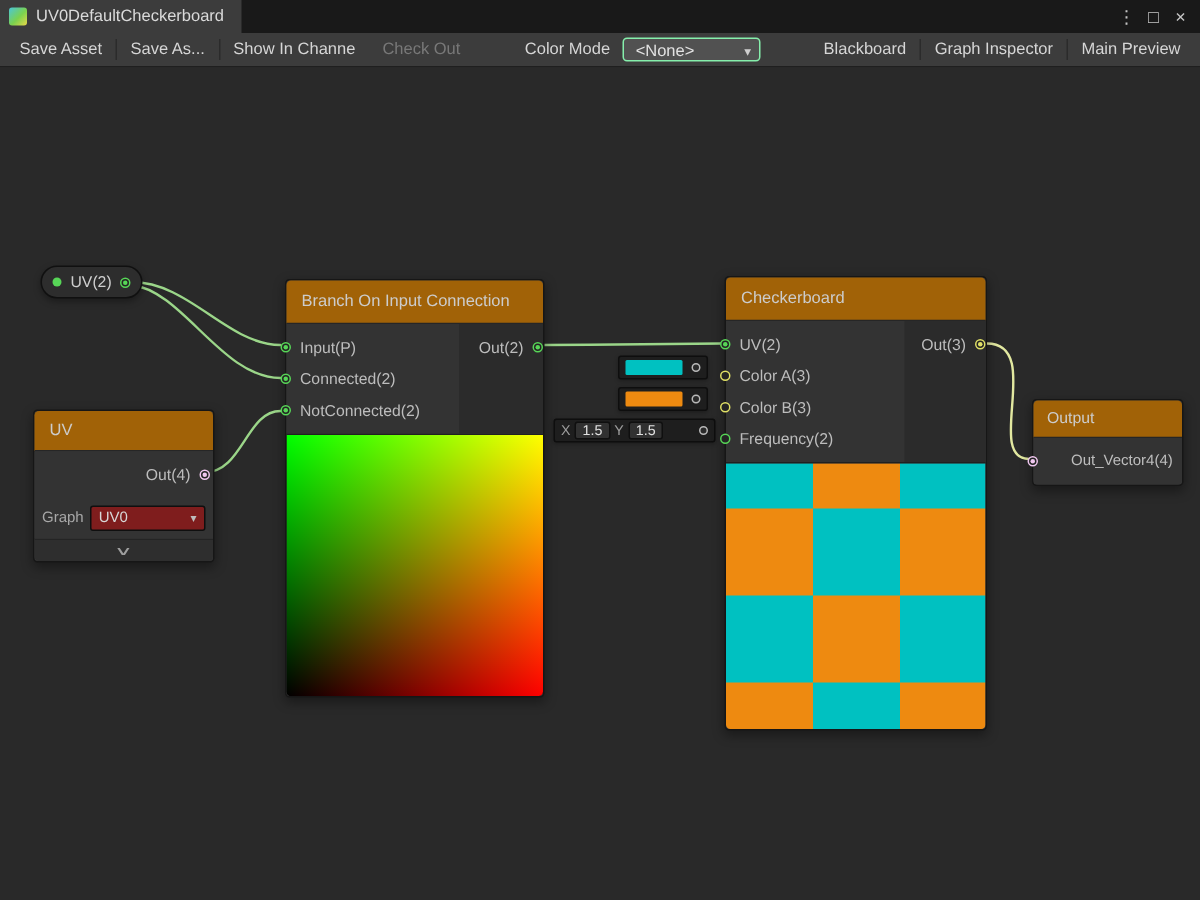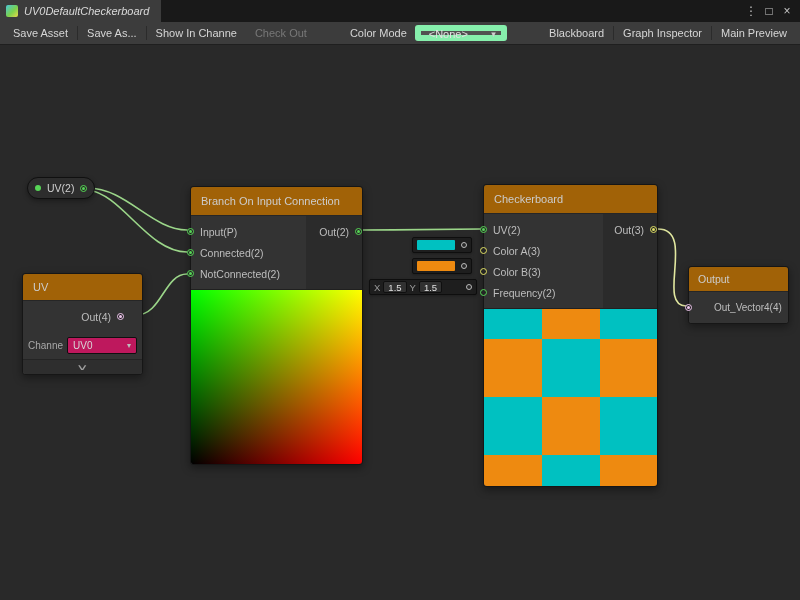--- a/index.html
+++ b/index.html
@@ -2,33 +2,33 @@
 <html style="--port-green: #57D657; --port-yellow: #E0E066; --port-pink: #F0C7EF;"><head>
 <meta charset="utf-8">
 <style>
   * { box-sizing: border-box; margin: 0; padding: 0; }
   html,body { width:800px; height:600px; overflow:hidden; }
   body { font-family:"Liberation Sans", sans-serif; background:#292929; }
   .app { position:relative; width:800px; height:600px; }
 
   
   .tabbar { position:absolute; top:0; left:0; right:0; height:22px; background:#191919; display:flex; align-items:stretch; }
-  .tab { display:flex; align-items:center; gap:6px; background:#3C3C3C; padding:0 12px 0 6px; font-size:11px; color:#DADADA;font-style:italic; }
+  .tab { display:flex; align-items:center; gap:6px; background:#3C3C3C; padding:0 12px 0 6px; font-size:11px; color:#DADADA; }
   .tab-icon { width:12px; height:12px; border-radius:2px; background:linear-gradient(135deg,#4AC6D8 0%,#7BD24E 55%,#E8D84A 100%); }
   .win-controls { margin-left:auto; display:flex; align-items:center; padding-right:4px; color:#C4C4C4; font-size:12px; }
   .win-controls span { width:18px; text-align:center; cursor:default; }
 
   
   .toolbar { position:absolute; top:22px; left:0; right:0; height:23px; background:#3C3C3C; border-bottom:1px solid #1F1F1F; display:flex; align-items:center; font-size:11px; color:#D6D6D6; padding:0 4px; }
   .tbtn { padding:0 9px; line-height:22px; white-space:nowrap; }
   .tbtn.disabled { color:#787878; }
   .tsep { width:1px; height:14px; background:#2B2B2B; }
   .tspacer { width:26px; }
   .color-mode-label { padding:0 8px; }
-  .dropdown { display:flex; align-items:center; background:#515151; border:6px solid #86efac; border-radius:3px; height:16px; padding:1px 5px 0 8px; min-width:92px; justify-content:space-between; color:#E2E2E2; }
+  .dropdown { display:flex; align-items:center; background:#515151; border:1px solid #86efac; border-radius:3px; height:16px; padding:1px 5px 0 8px; min-width:92px; justify-content:space-between; color:#E2E2E2; }
   .dropdown .arrow { margin-left:10px; font-size:9px; color:#CFCFCF; }
   .right-group { margin-left:auto; display:flex; align-items:center; height:100%; }
 
   
   .canvas { position:absolute; top:45px; left:0; right:0; bottom:0; background:#292929; overflow:hidden; }
   .edges { position:absolute; inset:0; pointer-events:none; }
 
   
   .node { position:absolute; background:#383838; border:1px solid #161616; border-radius:3px; box-shadow:0 3px 8px rgba(0,0,0,.4); font-size:10.5px; color:#BDBDBD; }
   .node-header { height:29px; background:#a16207; border-bottom:1px solid #262626; color:#CCCCCC; font-size:11px; padding:0 10px; display:flex; align-items:center; border-radius:3px 3px 0 0; }
@@ -50,24 +50,24 @@
   .uv-gradient { height:175px; background-image:linear-gradient(to right,#000,#F00),linear-gradient(to top,#000,#0F0); background-blend-mode:screen; }
   .checker { height:178px; }
 
   
   .pill { position:absolute; left:27px; top:132px; height:22px; display:flex; align-items:center; gap:6px; padding:0 7px; background:#2D2D2D; border:1px solid #101010; border-radius:11px; font-size:10.5px; color:#CFCFCF; box-shadow:0 2px 5px rgba(0,0,0,.35); }
   .prop-dot { width:6px; height:6px; border-radius:50%; background:var(--port-green,#57D657); }
 
   
   #uv-node { left:22px; top:228px; width:121px; }
   #uv-node .node-header { height:27px; }
-  .uv-out-row { height:31px; display:flex; align-items:center; justify-content:flex-end; gap:6px; background:#333333; padding-right:18px; }
+  .uv-out-row { height:31px; display:flex; align-items:center; justify-content:flex-end; gap:6px; background:#333333; padding-right:2px; }
   .channel-row { height:27px; display:flex; align-items:center; background:#333333; padding:0 5px; gap:4px; }
   .channel-label { color:#A8A8A8; font-size:10px; white-space:nowrap; overflow:hidden; max-width:40px; }
-  .mini-dropdown { flex:1; height:17px; background:#be185d; border:1px solid #0F0F0F; border-radius:2px; display:flex; align-items:center; justify-content:space-between; padding:0 5px; color:#D8D8D8; font-size:10px; }
+  .mini-dropdown { flex:1; height:17px; background:#7f1d1d; border:1px solid #0F0F0F; border-radius:2px; display:flex; align-items:center; justify-content:space-between; padding:0 5px; color:#D8D8D8; font-size:10px; }
   .mini-dropdown .arrow { font-size:8px; color:#BDBDBD; }
   .collapse-row { height:15px; background:#2E2E2E; border-top:1px solid #242424; display:flex; align-items:center; justify-content:center; color:#9E9E9E; font-size:9px; border-radius:0 0 3px 3px; }
   .collapse-row span { transform:scaleX(1.9) scaleY(.9); display:inline-block; }
 
   
   #branch-node { left:190px; top:141px; width:173px; }
   #branch-node .out-col { width:56px; }
   #branch-node .port-row { padding-left:0; }
 
   
@@ -146,21 +146,21 @@
 
     <div class="node" id="uv-node">
       <div class="node-header">
         <span>UV</span>
       </div>
       <div class="uv-out-row">
         <span class="port-label">Out(4)</span>
         <span class="port pink connected"></span>
       </div>
       <div class="channel-row">
-        <span class="channel-label">Channe</span>
+        <span class="channel-label">Graph</span>
         <div class="mini-dropdown">
           <span>UV0</span>
           <span class="arrow">▾</span>
         </div>
       </div>
       <div class="collapse-row">
         <span>∨</span>
       </div>
     </div>
 

